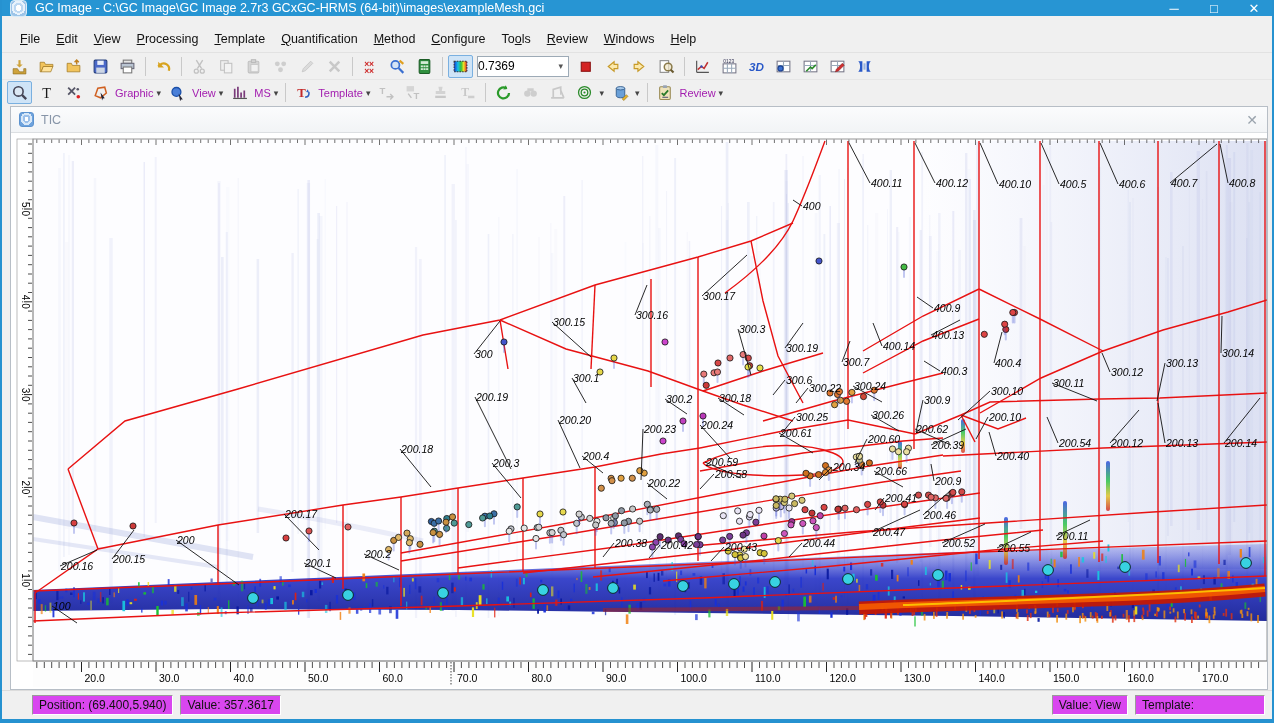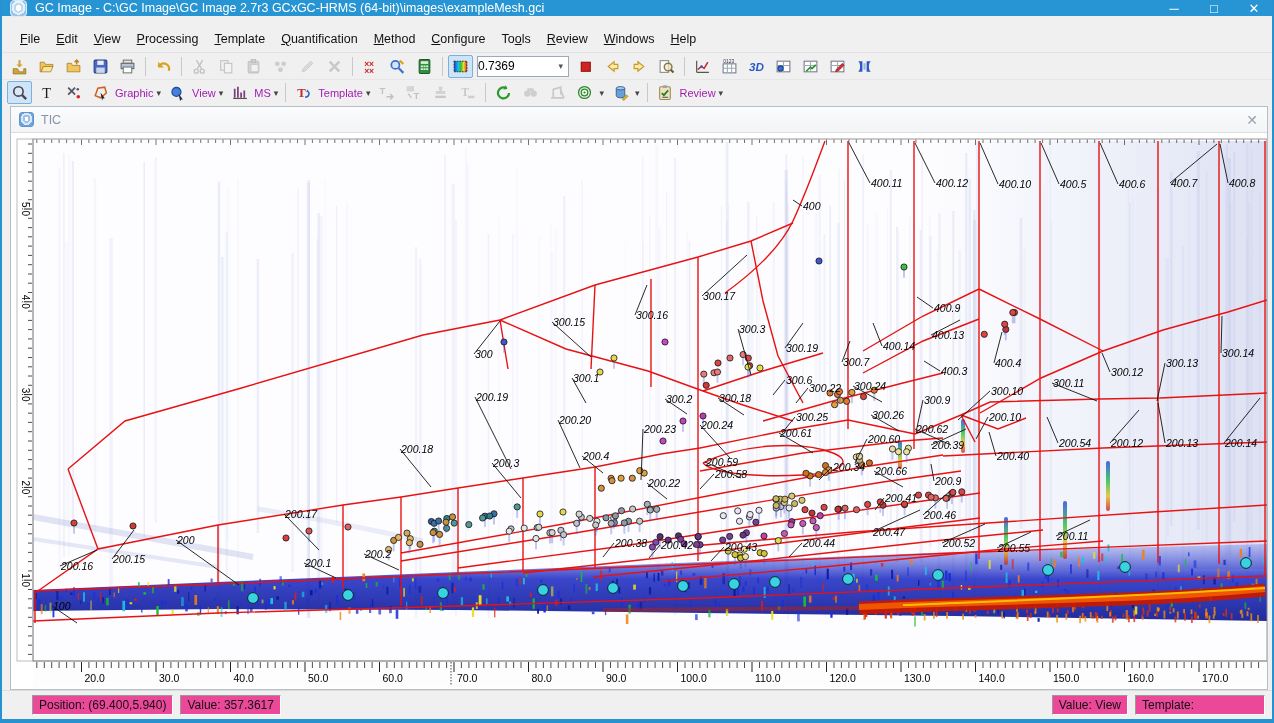--- a/index.html
+++ b/index.html
@@ -35,21 +35,21 @@
   .doc{position:absolute;left:8px;top:106px;width:1258px;height:584px;background:#84cc16;border:1px solid #b7bec6;}
   .doctitle{height:26px;background:linear-gradient(#fbfcfd,#f2f4f6);border-bottom:1px solid #dcdfe2;display:flex;align-items:center;}
   .doctitle .dicon{width:15px;height:15px;border-radius:3px;margin:0 7px 0 8px;
      background:radial-gradient(circle at 50% 45%,#ffffff 0 2px,#9cc0ea 2px 4px,#d8e8f8 4px 6px,#6fa3dd 6px);
      border:1px solid #5d93cf;}
   .doctitle .dtext{font-size:12.5px;color:#8795a8;flex:1;}
   .doctitle .dclose{width:30px;text-align:center;color:#9aa3ad;font-size:14px;}
   .docclient{position:relative;width:1256px;height:556px;overflow:hidden;}
   
   .statusbar{position:absolute;left:0;top:690px;width:1270px;height:29px;background:#f0f0f0;display:flex;align-items:center;border-top:1px solid #dcdcdc;padding-left:30px;font-size:12px;color:#111;}
-  .sbox{background:#ec4899;border:1px solid #9a9a9a;border-bottom-color:#fff;border-right-color:#fff;
+  .sbox{background:#d946ef;border:1px solid #9a9a9a;border-bottom-color:#fff;border-right-color:#fff;
         box-shadow:inset 0 0 0 1px #fff0;padding:2px 6px;margin-right:7px;height:20px;display:flex;align-items:center;white-space:nowrap;}
   .spacer{flex:1;}
 </style>
 </head>
 <body>
 
 <div class="app">
 
   <div class="titlebar">
     <div class="appicon"></div>

